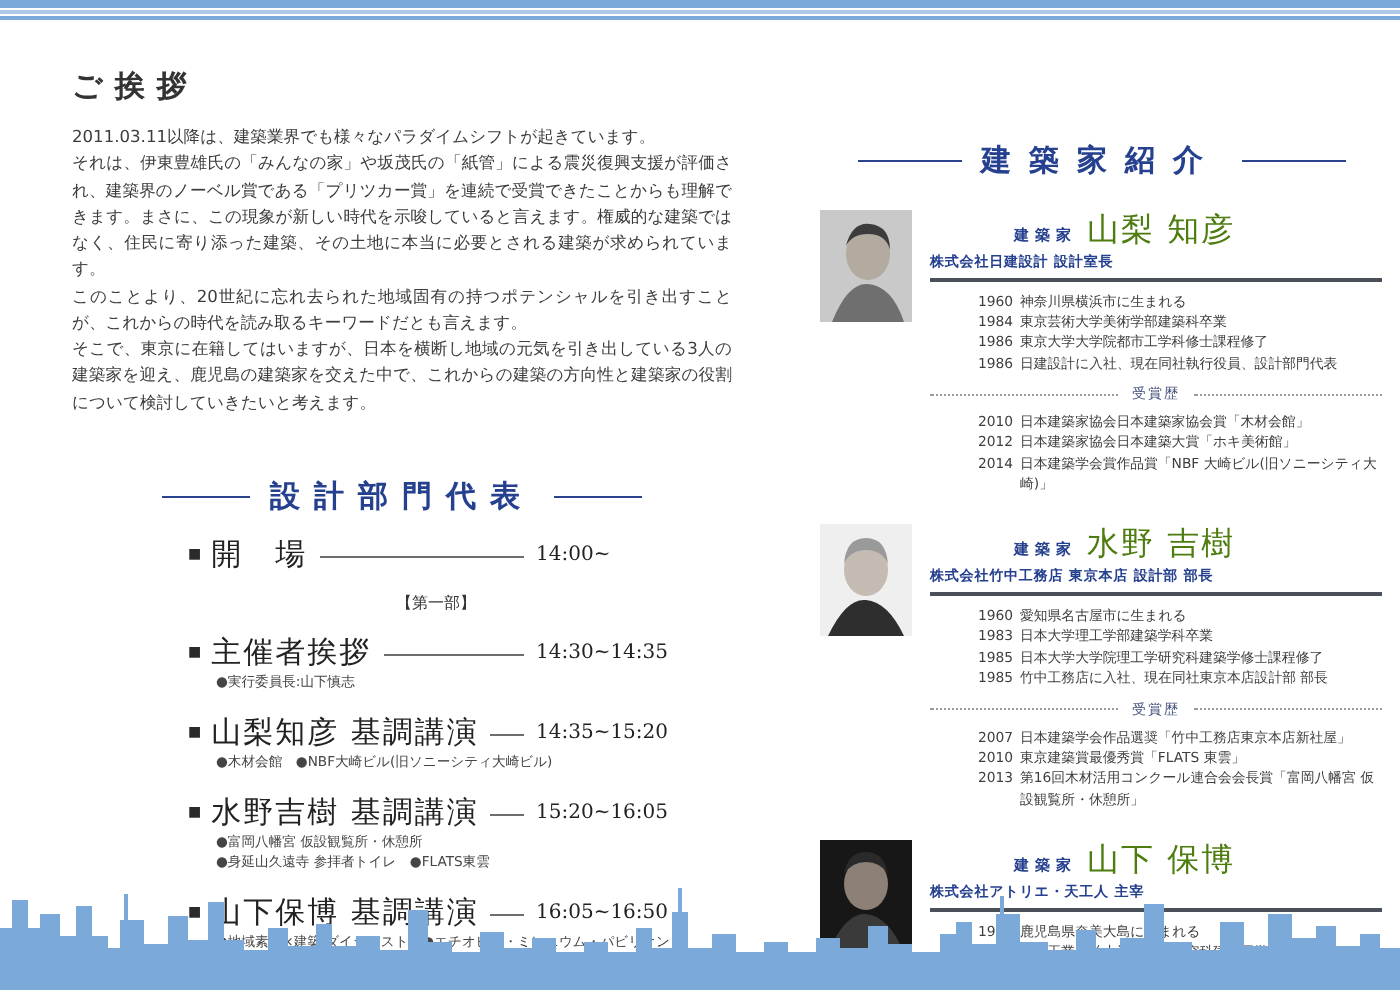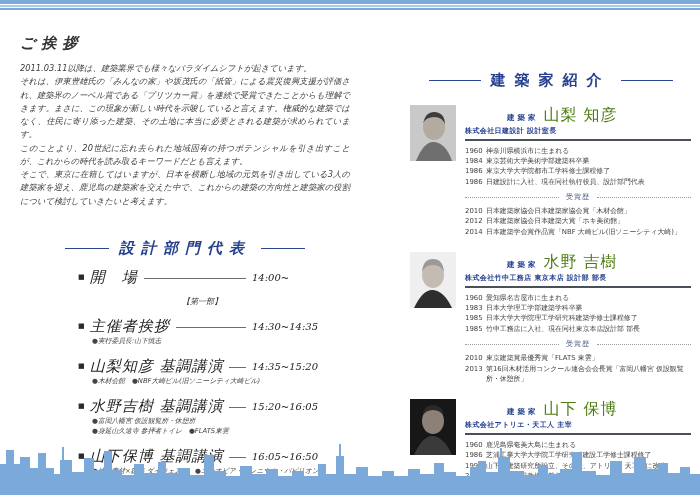--- a/index.html
+++ b/index.html
@@ -13,21 +13,21 @@
 
   
   .top-band {
     position:absolute; top:0; left:0; width:700px; height:10px;
     background:linear-gradient(
       #7aa9da 0 4px, #ffffff 4px 5px, #adc9e8 5px 7px,
       #ffffff 7px 8px, #7aa9da 8px 10px);
   }
 
   
-  .left-col { position:absolute; left:20px; top:34px; width:330px;font-style:italic; }
+  .left-col { position:absolute; left:36px; top:34px; width:330px; }
   .greet-title {
     font-family:"DejaVu Serif","Liberation Serif",serif;
     font-size:15px; font-weight:bold; letter-spacing:6px; color:#333;
     margin-bottom:9px;
   }
   .body-text {
     font-size:8.3px; line-height:1.6; text-align:justify; color:#3c3c3c;
   }
   .signature { font-size:8.3px; text-align:right; margin-top:3px; color:#3c3c3c; }
 
@@ -71,21 +71,21 @@
     font-size:7.5px; font-weight:bold; color:#25408f;
     letter-spacing:3px; margin-right:5px;padding-left:42px;
   }
   .aname {
     font-family:"DejaVu Serif","Liberation Serif",serif;
     font-size:16px; font-weight:normal; color:#4d7c0f; letter-spacing:1px;
     line-height:1.1; white-space:nowrap;
   }
   .affil { font-size:7px; font-weight:bold; color:#25408f; margin-top:2px; letter-spacing:.4px; }
   .bar { height:2px; background:#49505a; margin:3px 0 5px; }
-  .hrow { display:flex; font-size:6.9px; line-height:1.5; color:#3e3e3e; }
+  .hrow { display:flex; font-size:6.9px; line-height:1.5; color:#3e3e3e;margin-left:24px; }
   .hrow .yr { width:21px; flex:none; }
   .hrow .tx { flex:1; }
   .award-div { display:flex; align-items:center; margin:5px 0 4px; }
   .award-div .dots { flex:1; border-top:1px dotted #9a9a9a; }
   .award-label { font-size:7px; color:#44517c; margin:0 7px; letter-spacing:1px; }
 
   
   .skyline { position:absolute; left:0; bottom:0; width:700px; height:55px; }
 </style>
 </head>
@@ -245,20 +245,24 @@
         <div class="hrow">
             <span class="yr">1985</span>
             <span class="tx">竹中工務店に入社、現在同社東京本店設計部 部長</span>
           </div>
         <div class="award-div">
           <span class="dots"></span>
           <span class="award-label">受賞歴</span>
           <span class="dots"></span>
         </div>
         <div class="hrow">
+            <span class="yr">2007</span>
+            <span class="tx">日本建築学会作品選奨「竹中工務店東京本店新社屋」</span>
+          </div>
+        <div class="hrow">
             <span class="yr">2010</span>
             <span class="tx">東京建築賞最優秀賞「FLATS 東雲」</span>
           </div>
         <div class="hrow">
             <span class="yr">2013</span>
             <span class="tx">第16回木材活用コンクール連合会会長賞「富岡八幡宮 仮設観覧所・休憩所」</span>
           </div>
       </div>
     </div>
 

